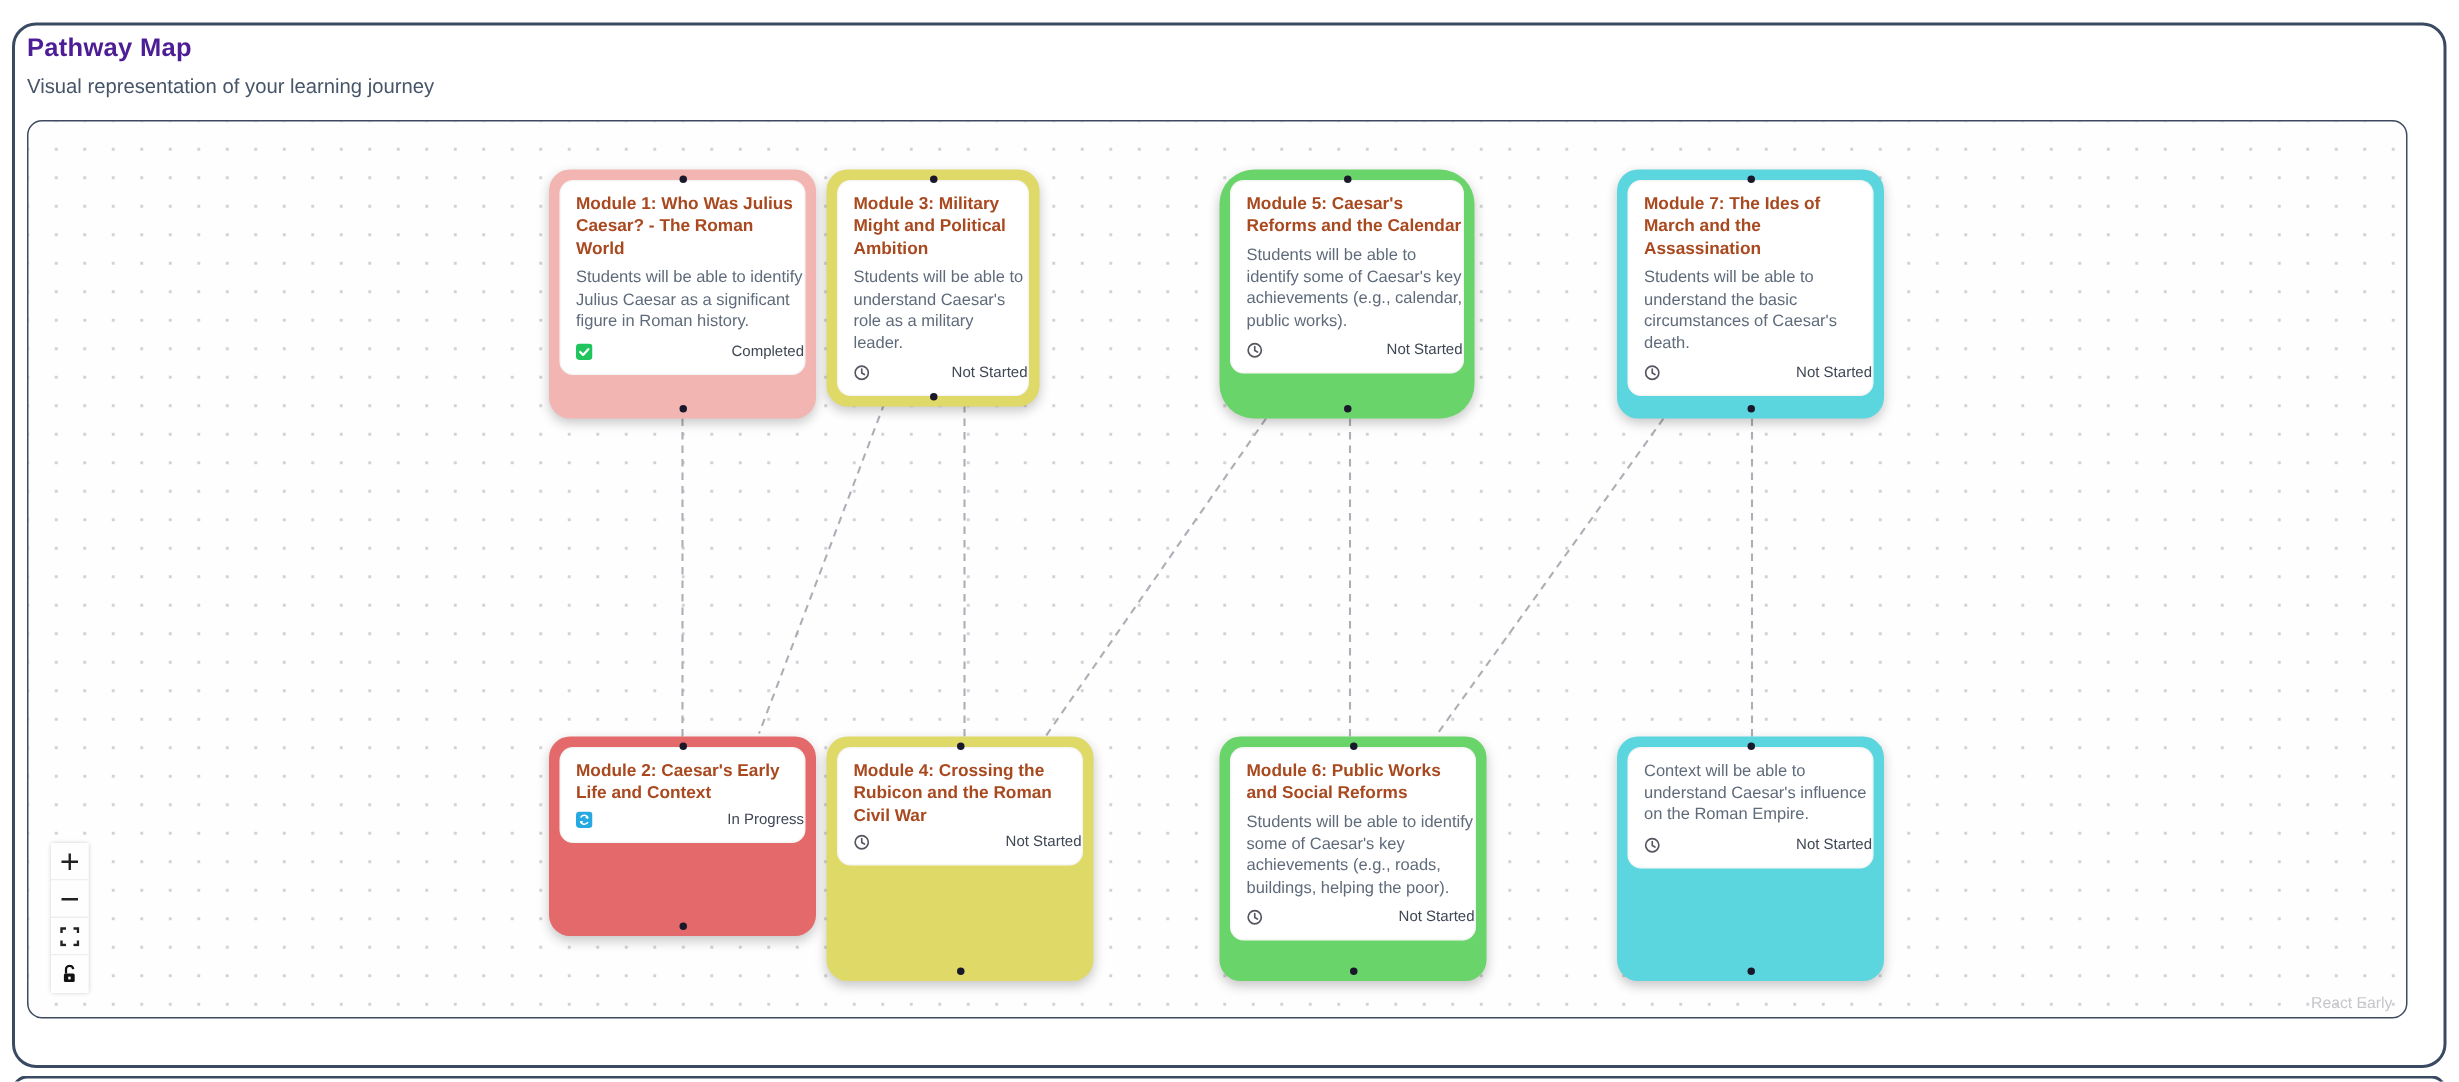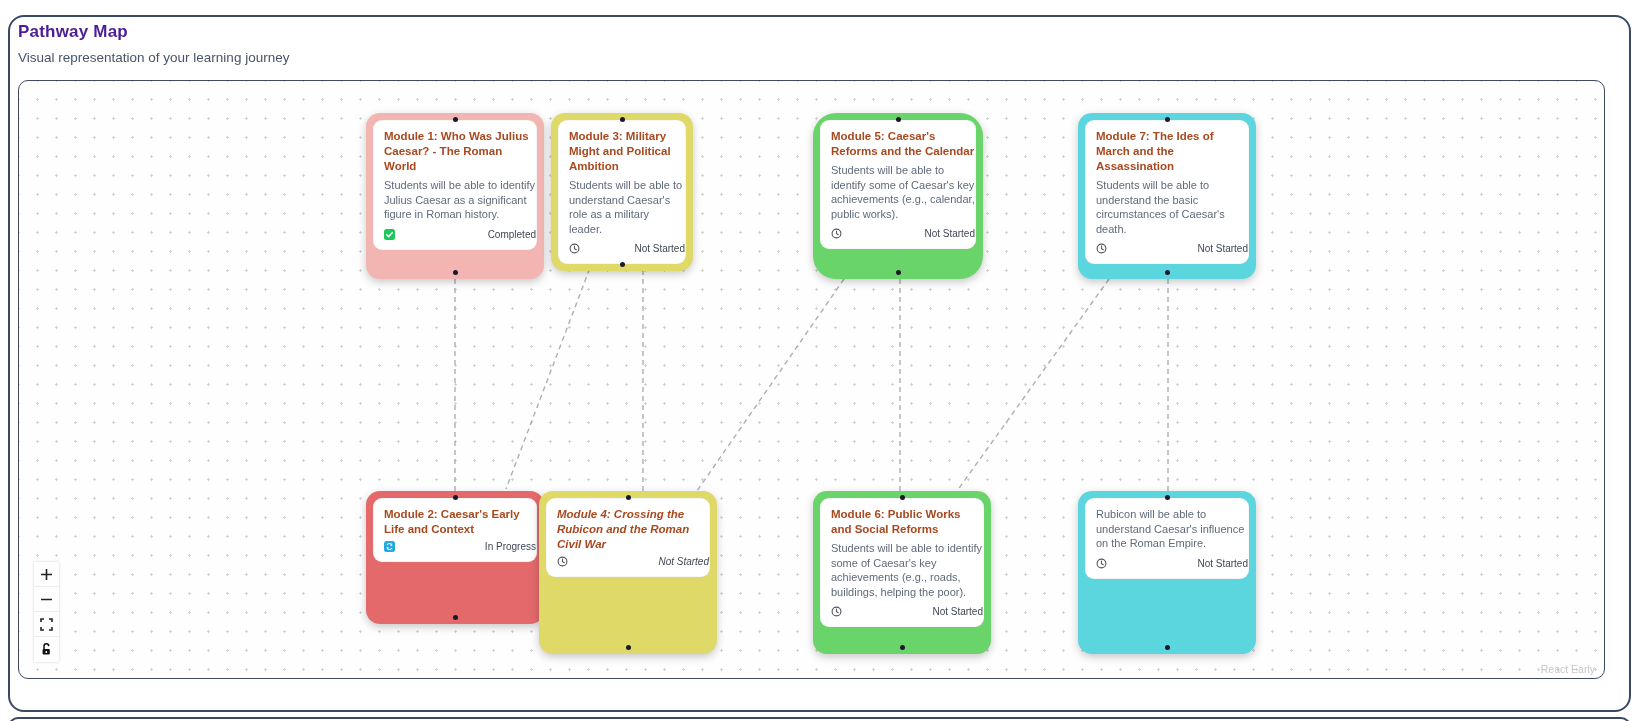--- a/index.html
+++ b/index.html
@@ -128,21 +128,21 @@
           <svg width="11" height="11" viewBox="0 0 11 11">
                 <circle cx="5.5" cy="5.5" r="4.4" fill="none" stroke="#55565f" stroke-width="1.1"></circle>
                 <path d="M5.5 3v2.7l1.8 1" fill="none" stroke="#55565f" stroke-width="1.1" stroke-linecap="round"></path>
               </svg>
         </span>
         <span class="slabel">Not Started</span>
       </div>
     </div>
     <span class="handle bottom"></span>
   </div>
-      <div class="node" style="left: 520px; top: 410px; width: 178px; min-height: 163px; background: rgb(223, 217, 104); font-style: italic;">
+      <div class="node" style="left: 532px; top: 410px; width: 178px; min-height: 163px; background: rgb(223, 217, 104);">
     <span class="handle top"></span>
     <div class="node-inner">
       <div class="node-title">Module 4: Crossing the Rubicon and the Roman Civil War</div>
       <div class="node-status">
 
         <span class="sicon s-not_started">
           <svg width="11" height="11" viewBox="0 0 11 11">
                 <circle cx="5.5" cy="5.5" r="4.4" fill="none" stroke="#55565f" stroke-width="1.1"></circle>
                 <path d="M5.5 3v2.7l1.8 1" fill="none" stroke="#55565f" stroke-width="1.1" stroke-linecap="round"></path>
               </svg>
@@ -202,21 +202,21 @@
               </svg>
         </span>
         <span class="slabel">Not Started</span>
       </div>
     </div>
     <span class="handle bottom"></span>
   </div>
       <div class="node" style="left: 1059px; top: 410px; width: 178px; min-height: 163px; background: rgb(91, 214, 222);">
     <span class="handle top"></span>
     <div class="node-inner">
-      <div class="node-desc">Rubicon will be able to understand Caesar's influence on the Roman Empire.</div>
+      <div class="node-desc">Context will be able to understand Caesar's influence on the Roman Empire.</div>
       <div class="node-status">
 
         <span class="sicon s-not_started">
           <svg width="11" height="11" viewBox="0 0 11 11">
                 <circle cx="5.5" cy="5.5" r="4.4" fill="none" stroke="#55565f" stroke-width="1.1"></circle>
                 <path d="M5.5 3v2.7l1.8 1" fill="none" stroke="#55565f" stroke-width="1.1" stroke-linecap="round"></path>
               </svg>
         </span>
         <span class="slabel">Not Started</span>
       </div>

